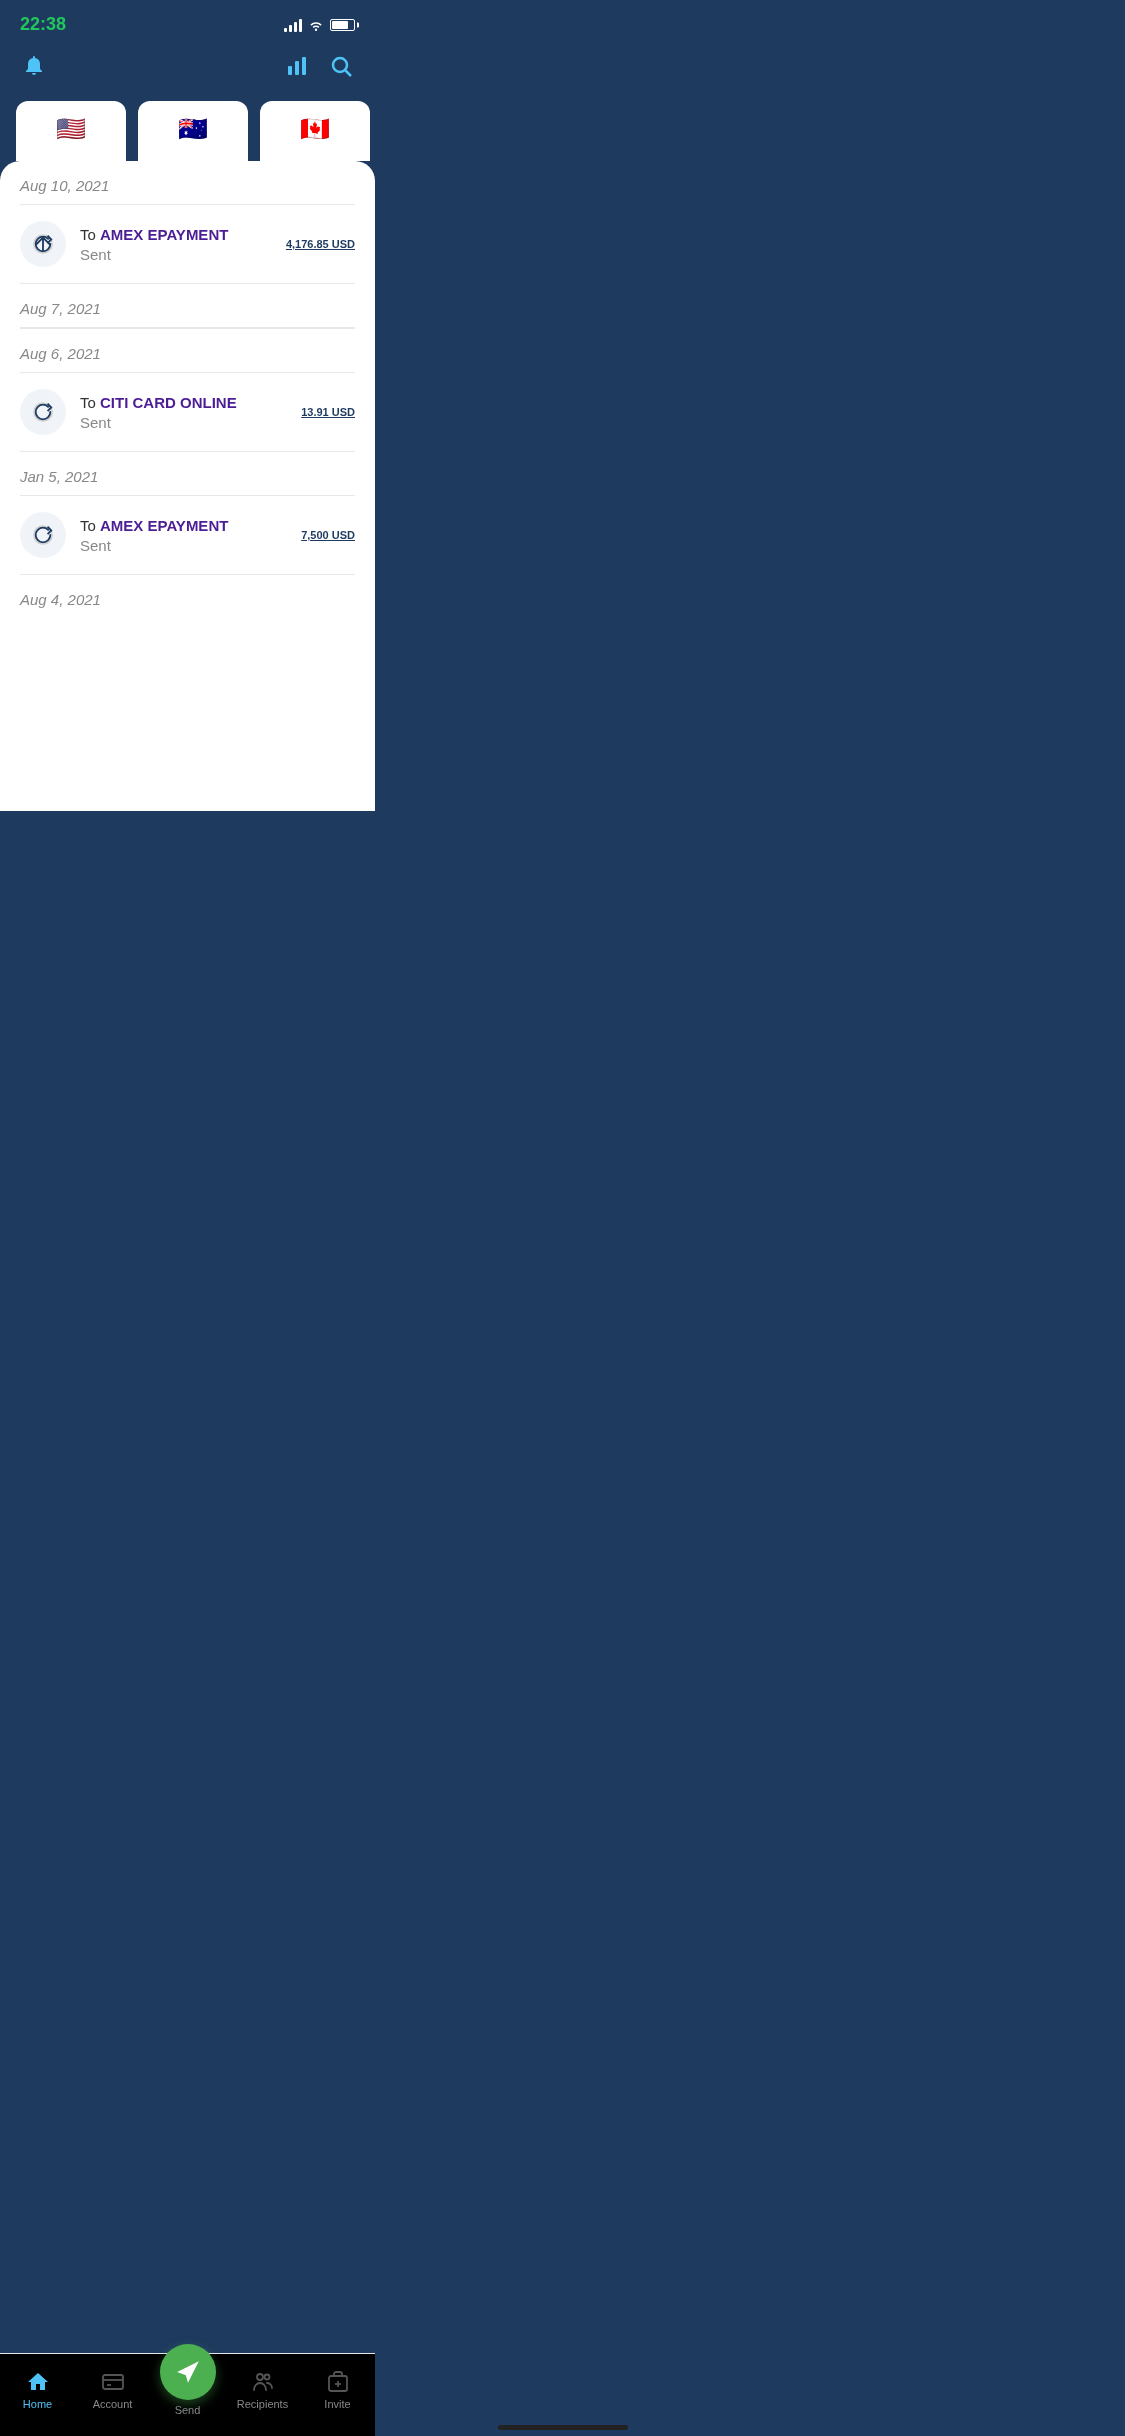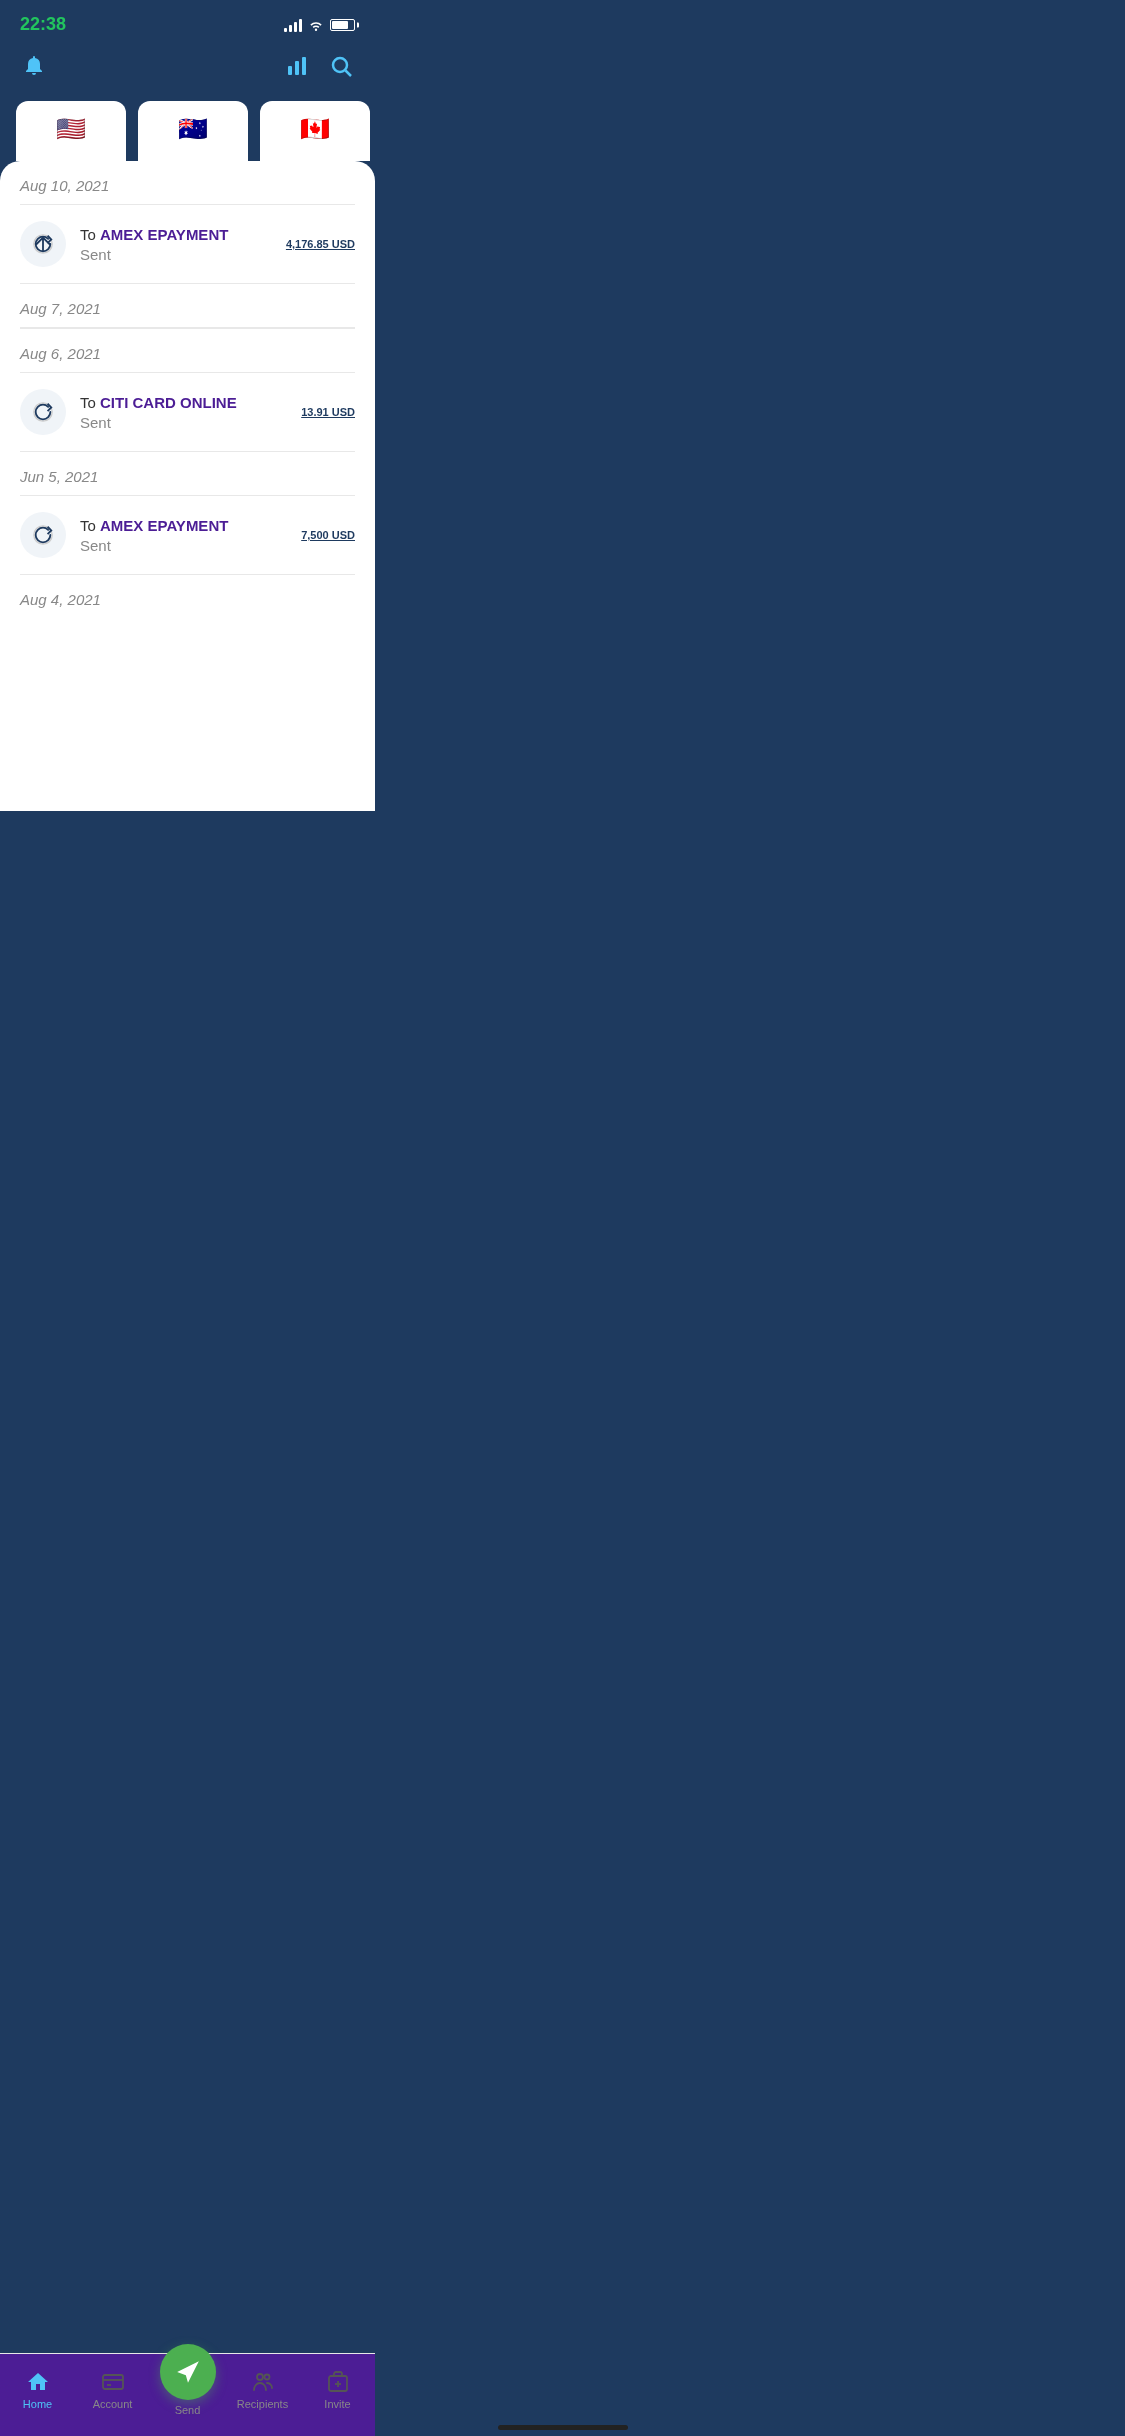--- a/index.html
+++ b/index.html
@@ -205,21 +205,21 @@
       background: #1e3a5f;
       border-radius: 1px;
     }
 
     
     .bottom-nav {
       position: fixed;
       bottom: 0;
       left: 0;
       width: 375px;
-      background: #4c1d95;
+      background: #000000;
       border-top: 1px solid #e8e8e8;
       display: flex;
       justify-content: space-around;
       align-items: center;
       padding: 10px 0 20px;
       z-index: 100;
     }
     .nav-item {
       display: flex;
       flex-direction: column;
@@ -372,21 +372,21 @@
     </div>
     <div class="tx-details">
       <div class="tx-title">To <span>CITI CARD ONLINE</span></div>
       <div class="tx-subtitle">Sent</div>
     </div>
     <div class="tx-amount">13.91 USD</div>
   </div>
   <div class="divider"></div>
 
   <div class="date-section">
-    <div class="date-label">Jun 5, 2021</div>
+    <div class="date-label">Jan 5, 2021</div>
   </div>
   <div class="divider"></div>
   <div class="transaction-item">
     <div class="tx-icon">
       <svg width="22" height="22" viewBox="0 0 24 24" fill="none" stroke="#1e3a5f" stroke-width="2">
         <circle cx="12" cy="12" r="10" stroke="#ccc" stroke-width="1.5" fill="none"></circle>
         <path d="M17.65 6.35A7.96 7.96 0 0 0 12 4C7.58 4 4 7.58 4 12s3.58 8 8 8 8-3.58 8-8" stroke-linecap="round"></path>
         <polyline points="17 3 21 7 17 11" fill="none" stroke="#1e3a5f" stroke-width="2"></polyline>
       </svg>
     </div>

